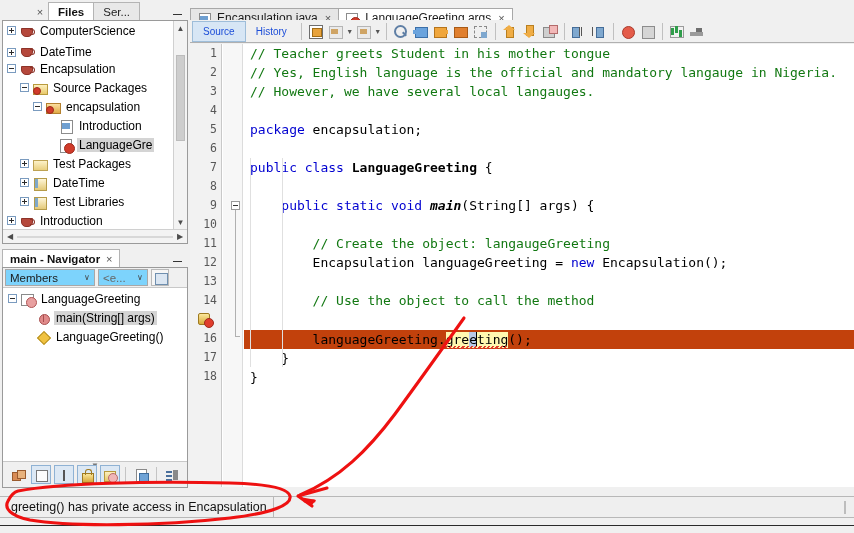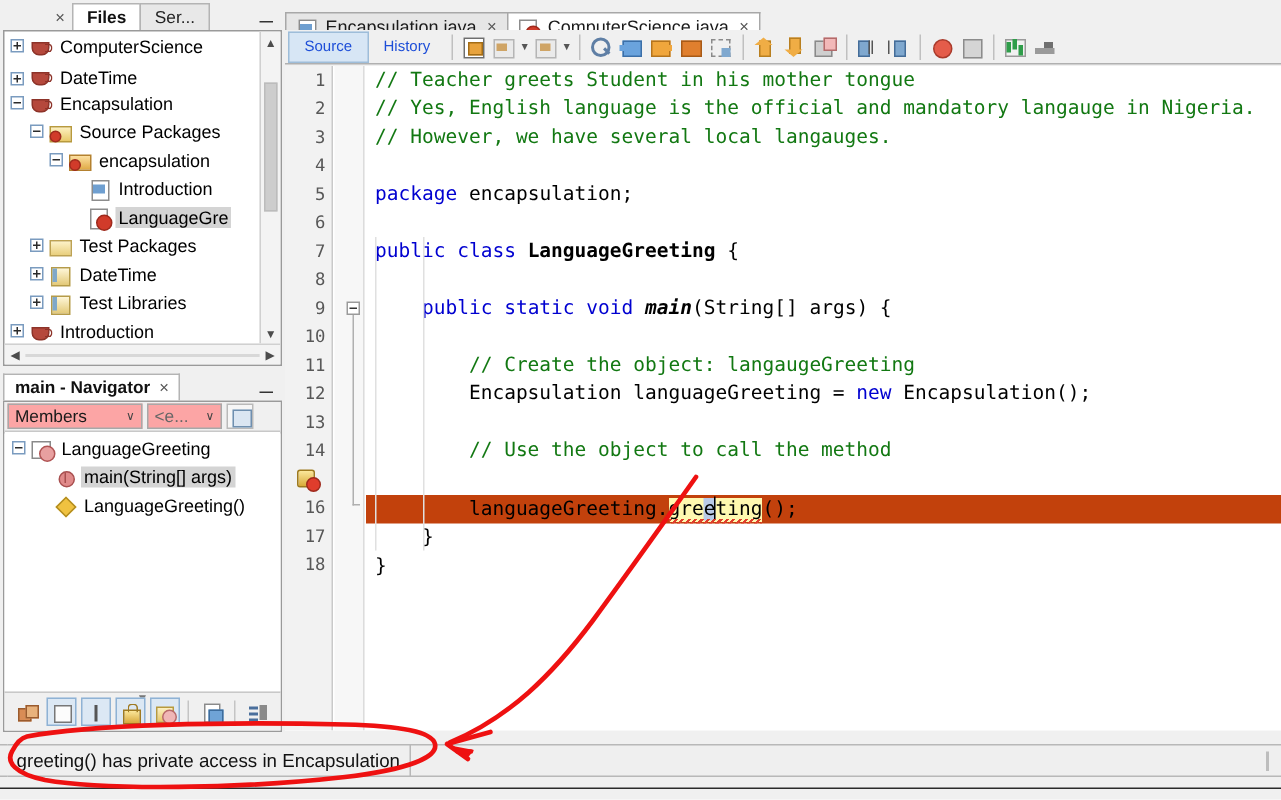--- a/index.html
+++ b/index.html
@@ -217,21 +217,21 @@
   .nav-toolbar {
     height: 20px;
     display:flex; align-items:center;
     background:#f0f0f0;
     border-bottom: 1px solid #c8c8c8;
     padding: 0 2px;
     gap: 3px;
   }
   .combo {
     height: 17px;
-    background:#fca5a5;
+    background:#7dd3fc;
     border:1px solid #a8a8a8;
     display:flex; align-items:center;
     font-size:11.5px;
     padding-left:4px;
     color:#1a1a1a;
   }
   .combo .cv { flex:1; white-space:nowrap; overflow:hidden;}
   .combo .ca {
     width:14px; text-align:center; font-size:8px; color:#444;
   }
@@ -694,21 +694,21 @@
   <div id="editor-area">
 
     <div id="ed-tabstrip">
       <div class="etab">
         <span class="fico ico ico-javafile"></span>
         <span>Encapsulation.java</span>
         <span class="x">×</span>
       </div>
       <div class="etab active">
         <span class="fico ico ico-mainfile"></span>
-        <span>ComputerScience.java</span>
+        <span>LanguageGreeting.args</span>
         <span class="x">×</span>
       </div>
     </div>
 
     <div id="ed-toolbar">
       <div class="sh-btn active">Source</div>
       <div class="sh-btn">History</div>
       <div class="tb-sep"></div>
       <div class="tb-btn">
           <span class="tb-ico ti-src"></span>

